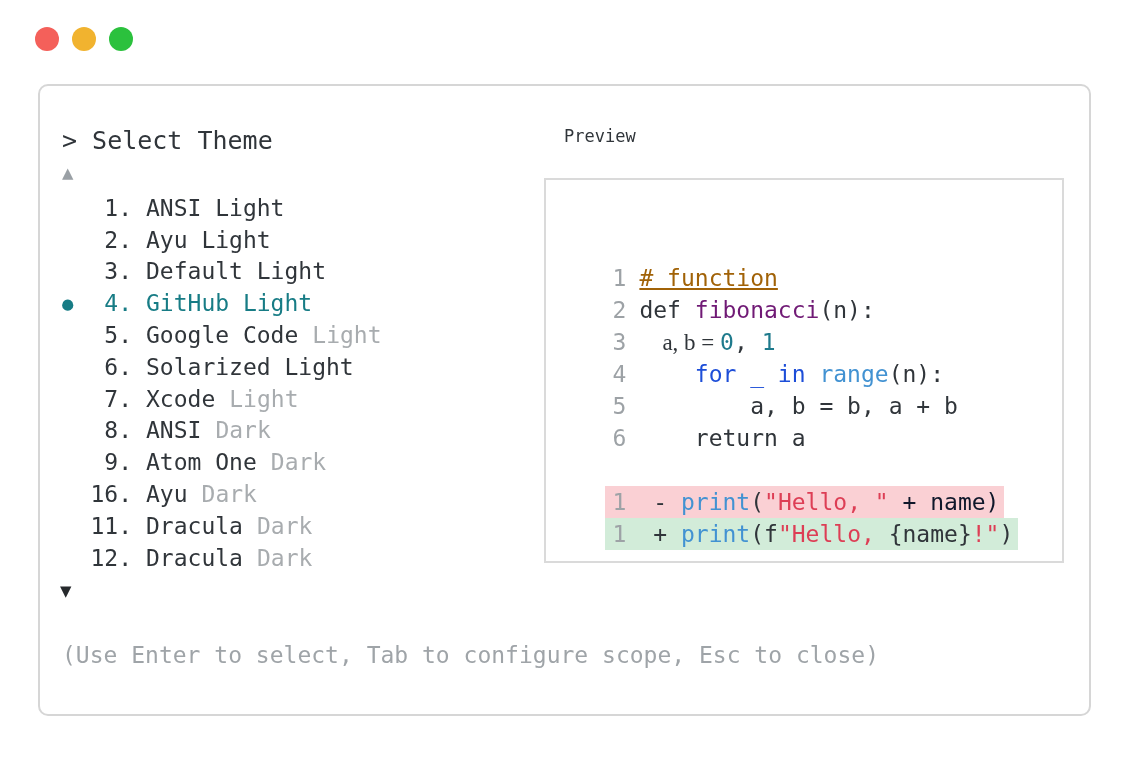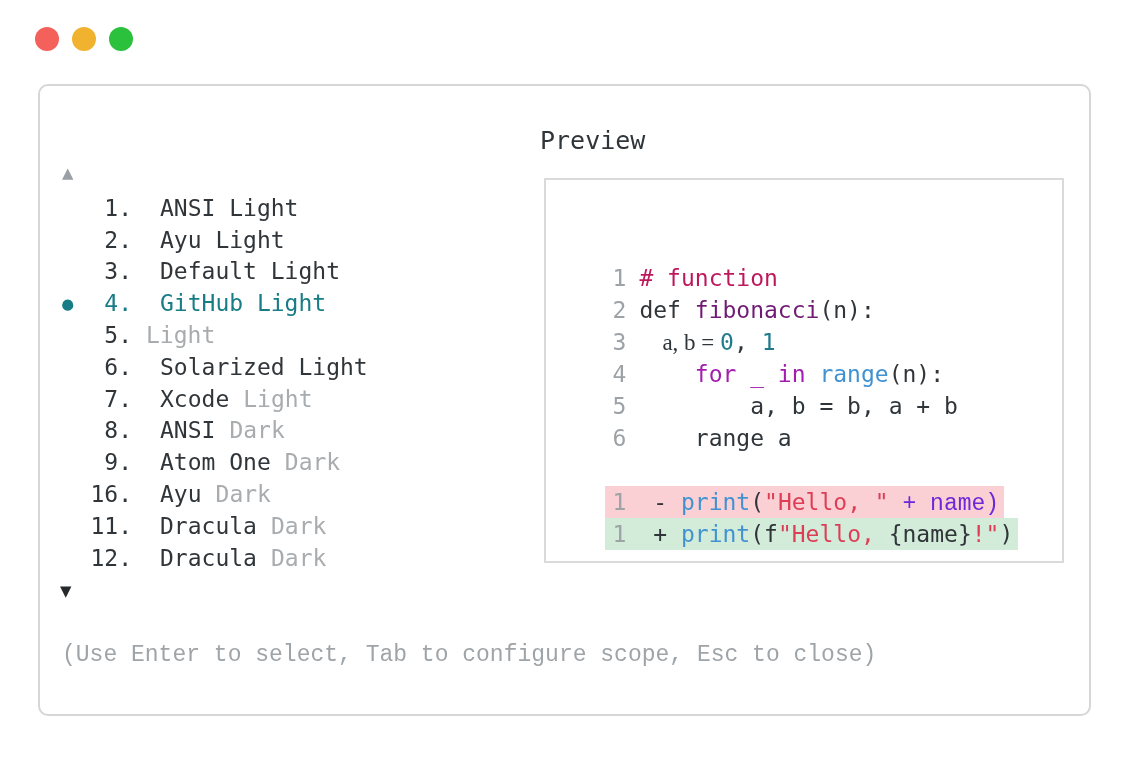--- a/index.html
+++ b/index.html
@@ -13,57 +13,58 @@
   .dot.red{background:var(--traffic_red);}
   .dot.yellow{background:var(--traffic_yellow);}
   .dot.green{background:var(--traffic_green);}
 
   .window{
     position:absolute;left:38px;top:84px;width:1053px;height:632px;
     border:2px solid var(--window_border);border-radius:10px;
     box-sizing:border-box;background:#ffffff;
   }
   .prompt{position:absolute;left:22px;top:40px;font-size:25px;white-space:pre;color:var(--dark);}
-  .preview-label{position:absolute;left:500px;top:40px;font-size:25px;color:var(--dark);}
+  .preview-label{position:absolute;left:524px;top:40px;font-size:17px;color:var(--dark);}
 
   .scroll-up{position:absolute;left:22px;top:76px;font-size:19px;color:var(--arrow_disabled);line-height:20px;}
   .scroll-down{position:absolute;left:20px;top:494px;font-size:19px;color:var(--arrow_enabled);line-height:20px;}
 
   .list{position:absolute;left:22px;top:106px;font-size:23px;}
   .row{display:flex;align-items:center;height:31.8px;white-space:pre;cursor:default;}
   .bullet{display:inline-block;width:28px;color:var(--selected);font-size:19px;}
   .num{display:inline-block;width:42px;text-align:right;color:var(--dark);}
-  .name{margin-left:28px;color:var(--dark);}
+  .name{margin-left:14px;color:var(--dark);}
   .variant{margin-left:14px;color:var(--muted);}
   .row.sel .num,.row.sel .name{color:var(--selected);}
 
   .preview-box{
     position:absolute;left:504px;top:92px;width:520px;height:385px;
     border:2px solid var(--preview_border);box-sizing:border-box;
     padding:50px 0 0 4px;font-size:23px;background:#ffffff;overflow:hidden;
   }
   .cline{height:32px;line-height:32px;white-space:pre;}
   .chunk{display:inline-block;padding:0 5px;}
   .chunk.removed{background:var(--removed_bg);}
   .chunk.added{background:var(--added_bg);}
   .ln{display:inline-block;min-width:16px;text-align:right;margin-right:13px;color:var(--line_number);}
   .chunk.blank .ln{margin-right:0;}
 
-  .hint{position:absolute;left:22px;top:556px;font-size:23px;color:var(--hint);white-space:pre;font-family:Liberation Mono, monospace;}
+  .hint{position:absolute;left:22px;top:556px;font-size:23px;color:var(--hint);white-space:pre;}
 </style>
 </head>
 <body>
 
 <div class="traffic">
   <span class="dot red"></span>
   <span class="dot yellow"></span>
   <span class="dot green"></span>
 </div>
 
 <div class="window">
+  <div class="prompt">&gt; Select Theme</div>
   <div class="preview-label">Preview</div>
 
   <div class="scroll-up">▲</div>
 
   <div class="list">
       <div class="row">
     <span class="bullet"></span>
     <span class="num">1.</span>
     <span class="name">ANSI Light</span>
     
@@ -82,20 +83,21 @@
   </div>
       <div class="row sel">
     <span class="bullet">●</span>
     <span class="num">4.</span>
     <span class="name">GitHub Light</span>
     
   </div>
       <div class="row">
     <span class="bullet"></span>
     <span class="num">5.</span>
+    <span class="name">Google Code</span>
     <span class="variant">Light</span>
   </div>
       <div class="row">
     <span class="bullet"></span>
     <span class="num">6.</span>
     <span class="name">Solarized Light</span>
     
   </div>
       <div class="row">
     <span class="bullet"></span>
@@ -133,42 +135,42 @@
     <span class="name">Dracula</span>
     <span class="variant">Dark</span>
   </div>
     </div>
 
   <div class="scroll-down">▼</div>
 
   <div class="preview-box">
     <div>
         <div class="cline">
-    <span class="chunk"><span class="ln">1</span><span style="color: #be185d;"># function</span></span>
+    <span class="chunk"><span class="ln">1</span><span style="color: #a16207; text-decoration: underline;"># function</span></span>
   </div>
         <div class="cline">
     <span class="chunk"><span class="ln">2</span><span style="color: rgb(48, 53, 58);">def </span><span style="color: #701a75;">fibonacci</span><span style="color: rgb(48, 53, 58);">(n):</span></span>
   </div>
         <div class="cline">
     <span class="chunk"><span class="ln">3</span><span style="color: rgb(48, 53, 58); font-family: Liberation Serif, serif;">    a, b = </span><span style="color: rgb(30, 122, 140);">0</span><span style="color: rgb(48, 53, 58);">, </span><span style="color: rgb(30, 122, 140);">1</span></span>
   </div>
         <div class="cline">
-    <span class="chunk"><span class="ln">4</span><span style="color: #a21caf;">    for _ in </span><span style="color: rgb(66, 146, 210);">range</span><span style="color: rgb(48, 53, 58);">(n):</span></span>
+    <span class="chunk"><span class="ln">4</span><span style="color: #1d4ed8;">    for _ in </span><span style="color: rgb(66, 146, 210);">range</span><span style="color: rgb(48, 53, 58);">(n):</span></span>
   </div>
         <div class="cline">
     <span class="chunk"><span class="ln">5</span><span style="color: rgb(48, 53, 58);">        a, b = b, a + b</span></span>
   </div>
         <div class="cline">
-    <span class="chunk"><span class="ln">6</span><span style="color: rgb(48, 53, 58);">    range a</span></span>
+    <span class="chunk"><span class="ln">6</span><span style="color: rgb(48, 53, 58);">    return a</span></span>
   </div>
         <div class="cline">
     <span class="chunk blank"><span class="ln"></span></span>
   </div>
         <div class="cline">
-    <span class="chunk removed"><span class="ln">1</span><span style="color: rgb(48, 53, 58);"> - </span><span style="color: rgb(66, 146, 210);">print</span><span style="color: rgb(48, 53, 58);">(</span><span style="color: rgb(221, 62, 85);">"Hello, "</span><span style="color: #6d28d9; font-family: Liberation Mono, monospace;"> + name)</span></span>
+    <span class="chunk removed"><span class="ln">1</span><span style="color: rgb(48, 53, 58);"> - </span><span style="color: rgb(66, 146, 210);">print</span><span style="color: rgb(48, 53, 58);">(</span><span style="color: rgb(221, 62, 85);">"Hello, "</span><span style="color: #0f172a;"> + name)</span></span>
   </div>
         <div class="cline">
     <span class="chunk added"><span class="ln">1</span><span style="color: rgb(48, 53, 58);"> + </span><span style="color: rgb(66, 146, 210);">print</span><span style="color: rgb(48, 53, 58);">(f</span><span style="color: rgb(221, 62, 85);">"Hello, </span><span style="color: rgb(48, 53, 58);">{name}</span><span style="color: rgb(221, 62, 85);">!"</span><span style="color: rgb(48, 53, 58);">)</span></span>
   </div>
       </div>
   </div>
 
   <div class="hint">(Use Enter to select, Tab to configure scope, Esc to close)</div>
 </div>
 

